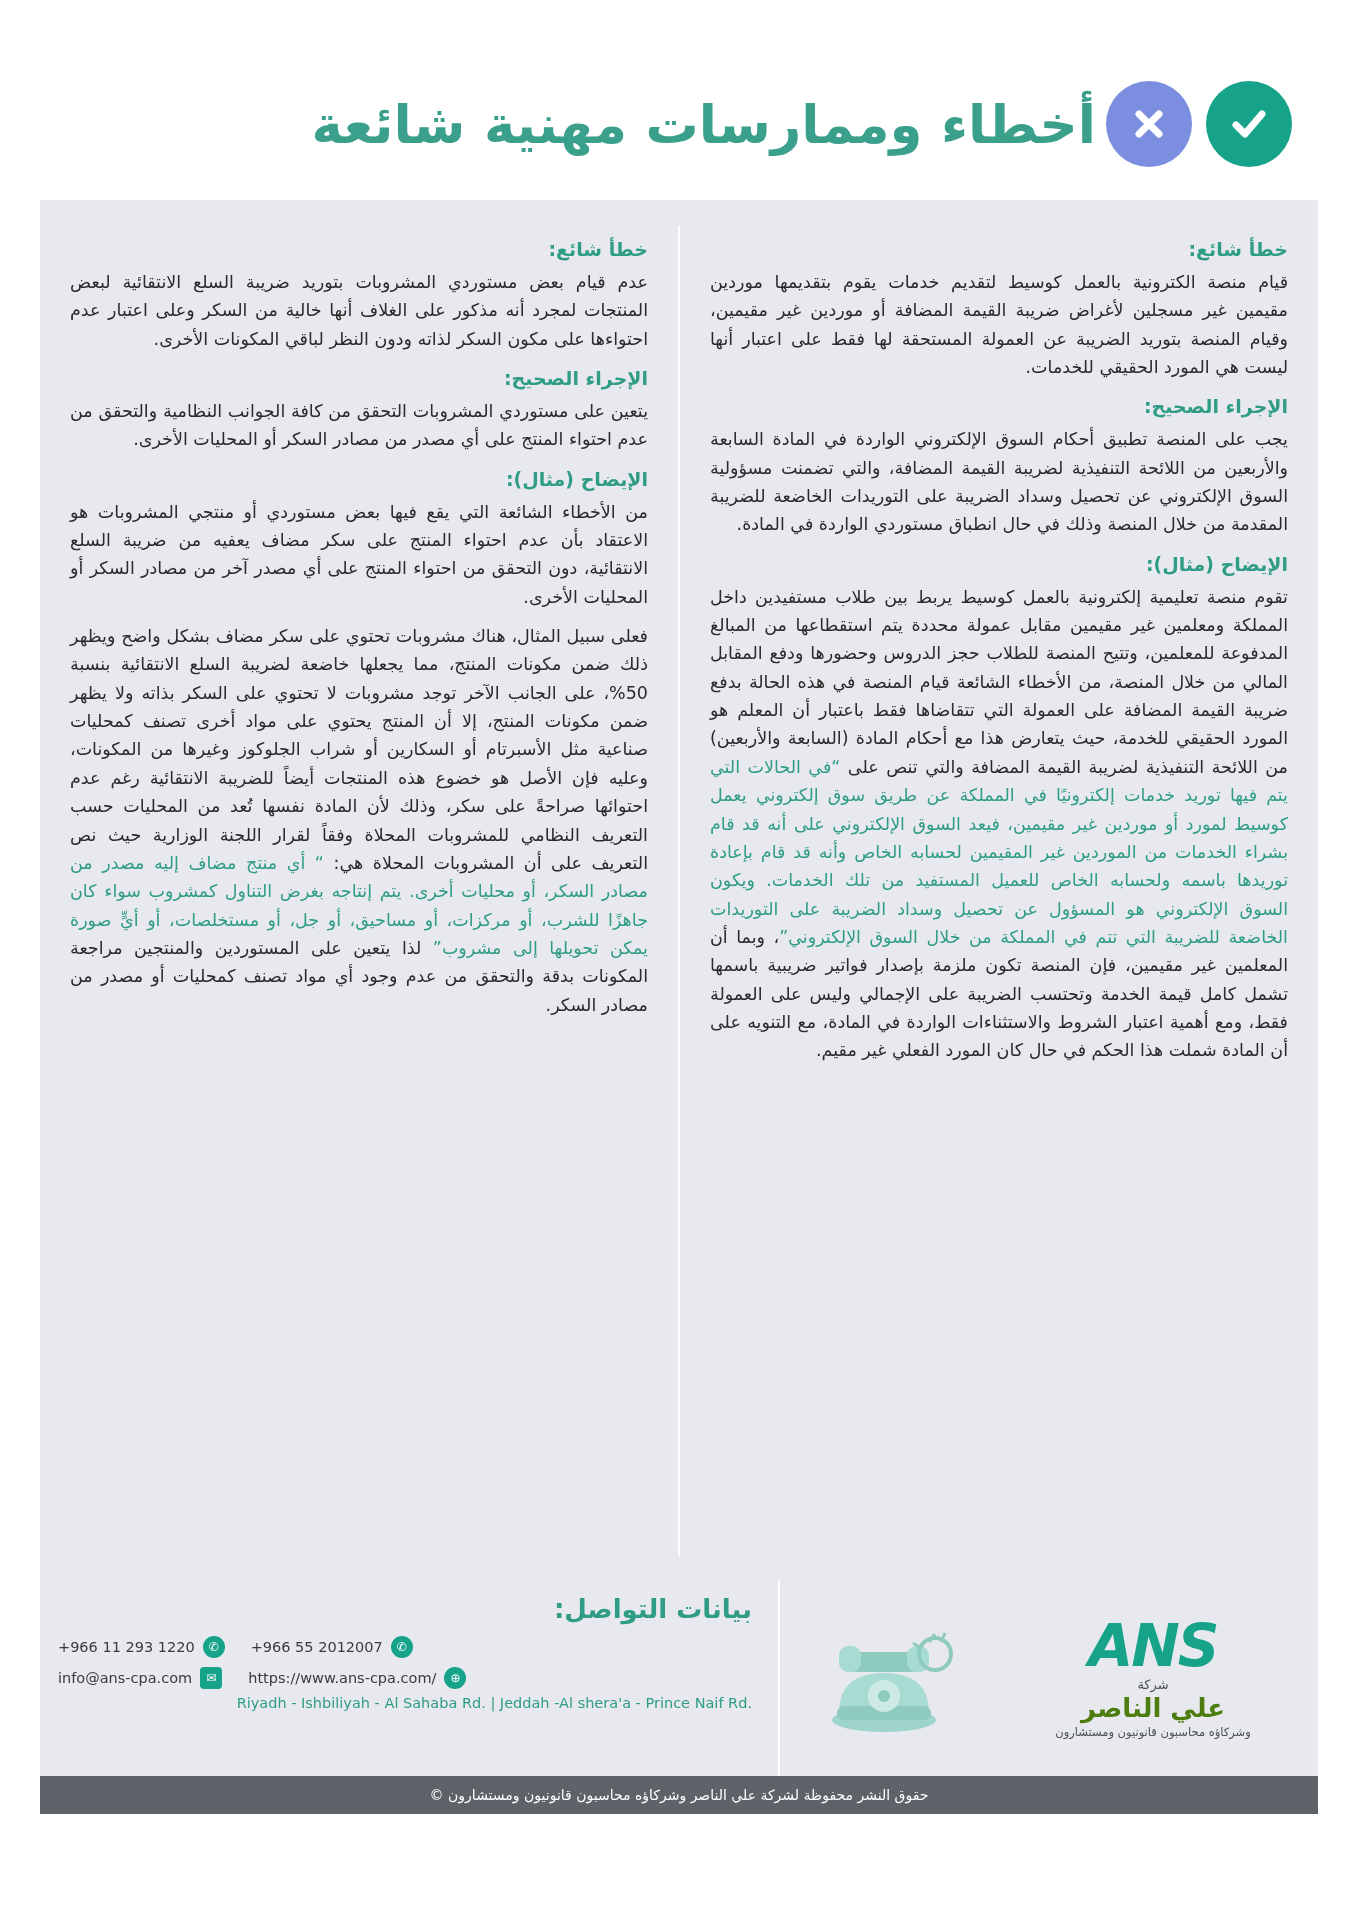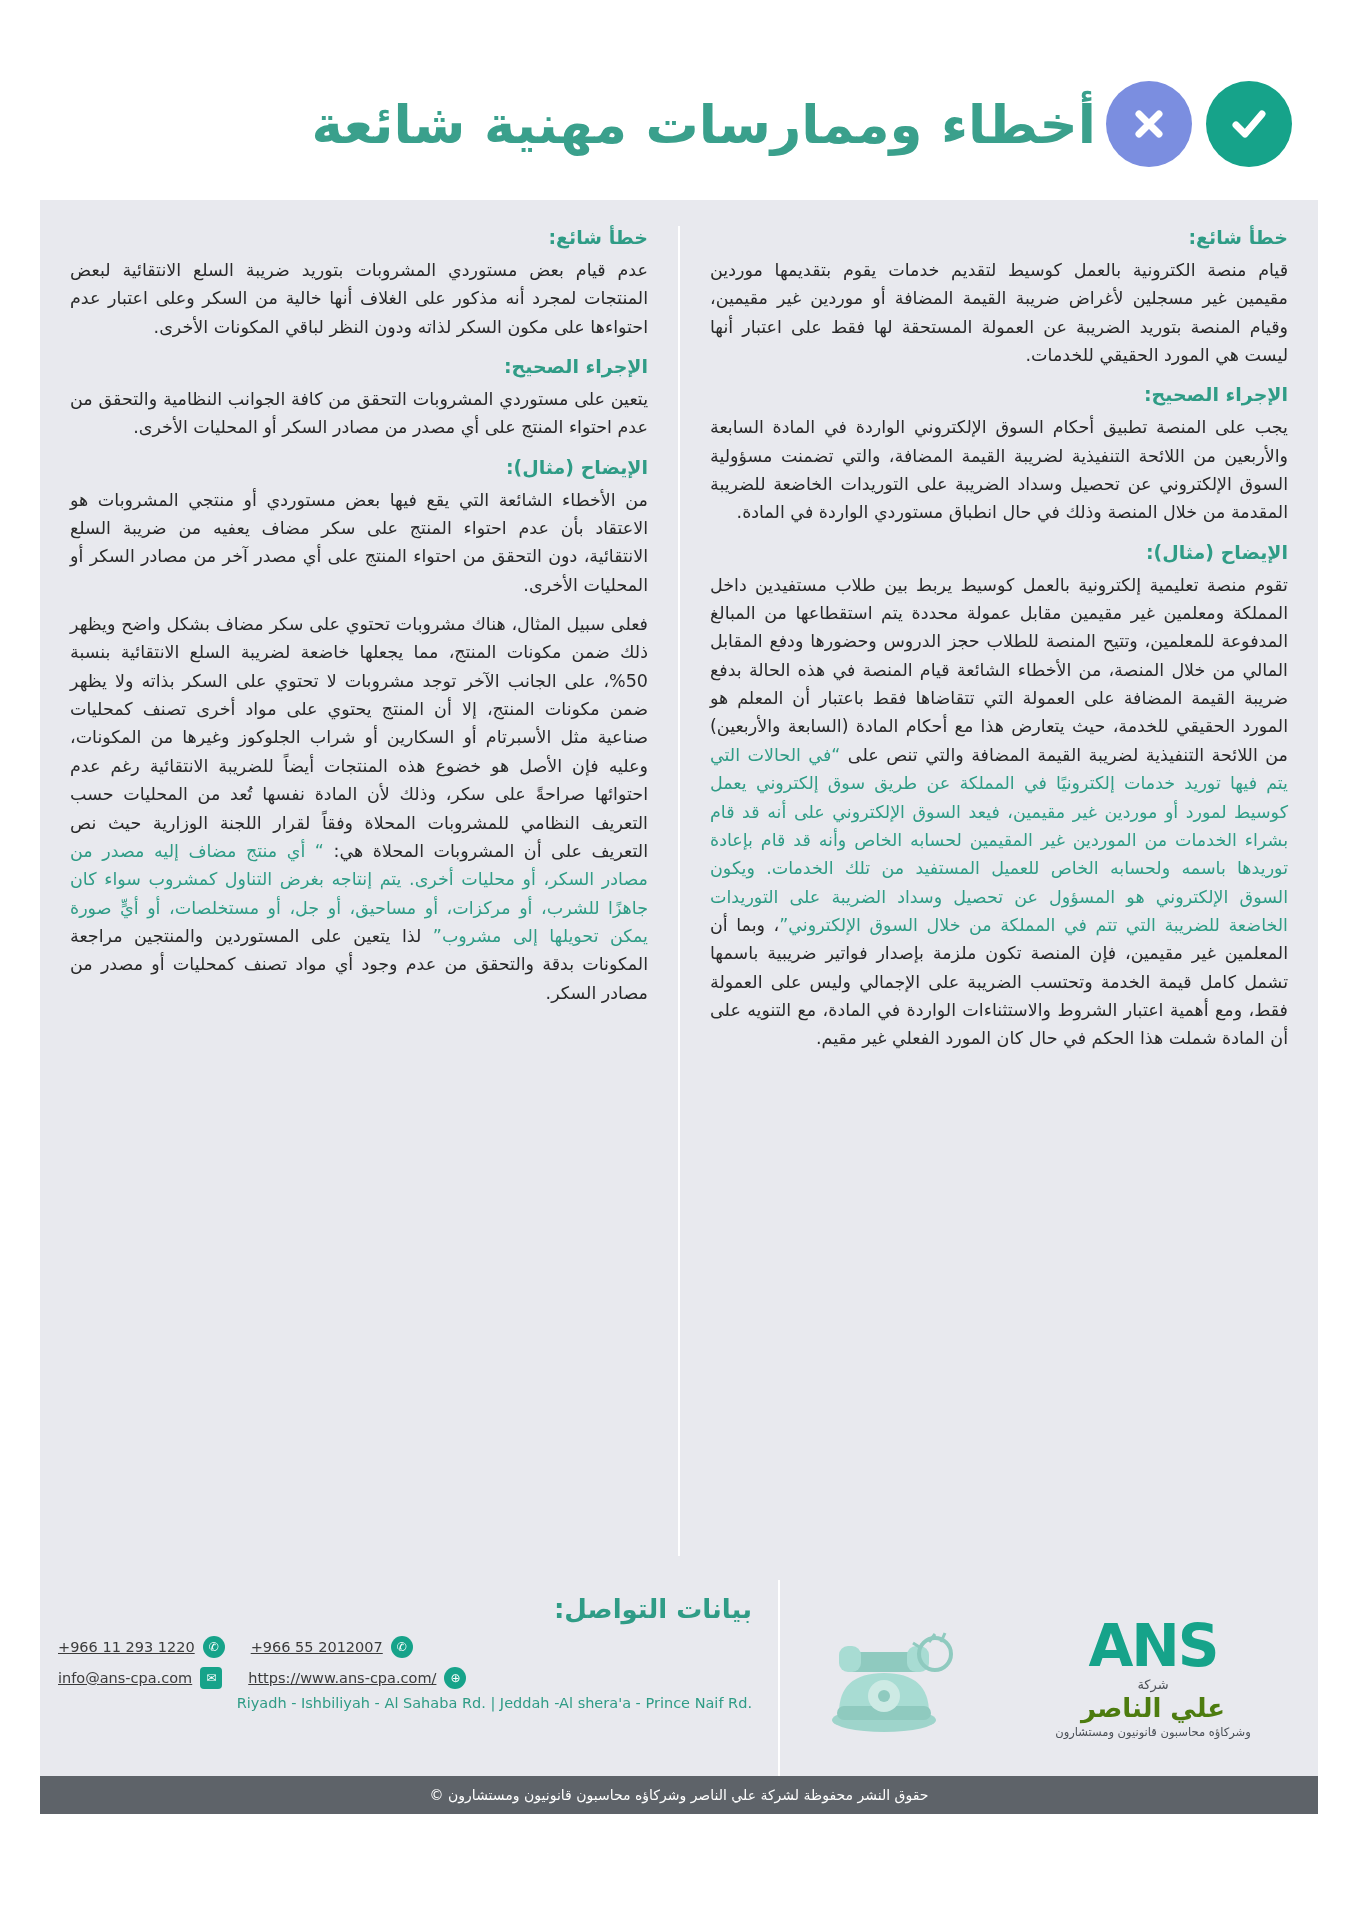--- a/index.html
+++ b/index.html
@@ -81,21 +81,21 @@
     margin: 4px 0;
     flex: 0 0 2px;
   }
   .sec-head {
     color: #2f9c86;
     font-weight: bold;
     font-size: 19px;
     margin: 14px 0 8px 0;
     text-align: right;
   }
-  .sec-head.first { margin-top: 4px; }
+  .sec-head.first { margin-top: 16px; }
   p.body {
     font-size: 17.5px;
     line-height: 1.62;
     color: #2a2a2a;
     margin: 0 0 11px 0;
     text-align: justify;
     text-align-last: right;
   }
   .quote { color: #2f9c86; }
 
@@ -136,21 +136,21 @@
   }
   .citem {
     display: flex;
     flex-direction: row-reverse;
     align-items: center;
     gap: 8px;
     color: #3b3b3b;
     font-size: 14.5px;
     direction: ltr;
   }
-  .citem .txt { direction: ltr; unicode-bidi: embed; text-decoration: underline; }
+  .citem .txt { direction: ltr; unicode-bidi: embed; }
   .cicon {
     width: 22px; height: 22px;
     border-radius: 50%;
     background: #16a38a;
     color: #fff;
     display: flex;
     align-items: center;
     justify-content: center;
     font-size: 12px;
     flex: 0 0 22px;
@@ -181,20 +181,21 @@
     gap: 2px;
   }
   .logo-word {
     font-size: 58px;
     font-weight: bold;
     color: #4a4f55;
     letter-spacing: -2px;
     line-height: 1;
     display:flex;
     align-items: flex-end;
+    font-style: italic;
   }
   .logo-word .a { color:#16a38a; }
   .logo-ar {
     font-size: 13px;
     color: #4a4f55;
   }
   .logo-ar2 {
     font-size: 26px;
     color: #4d7c0f;
     font-weight: bold;

